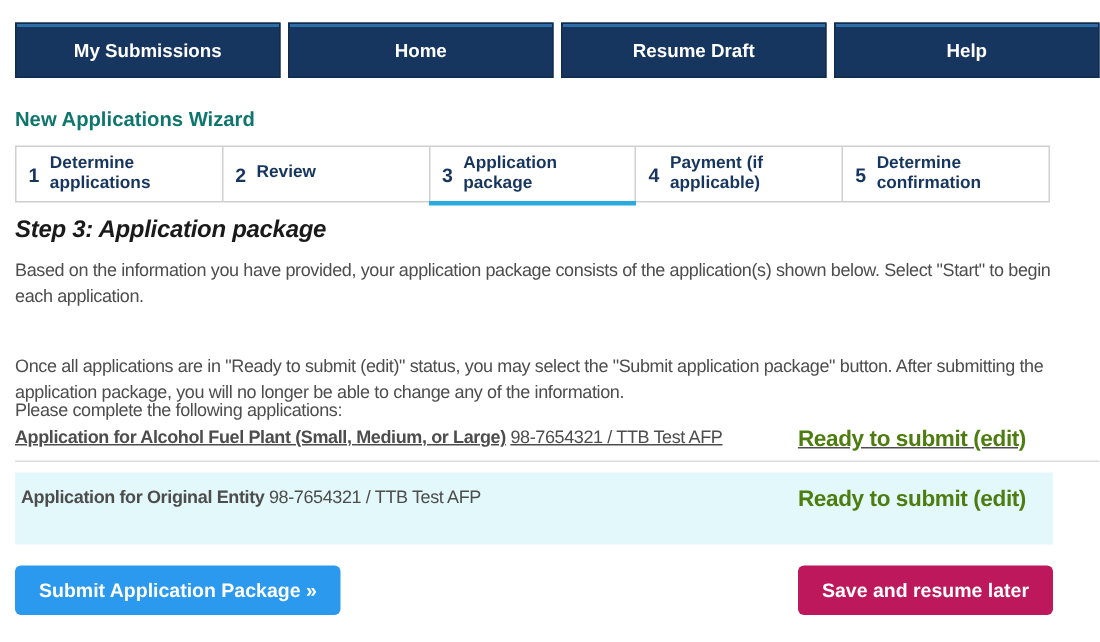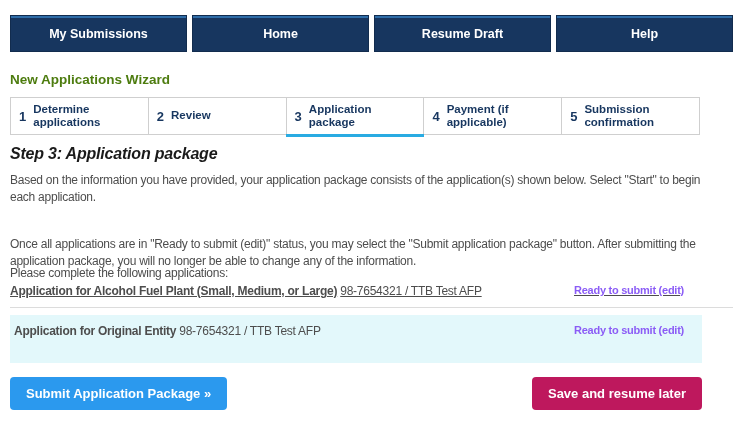--- a/index.html
+++ b/index.html
@@ -23,21 +23,21 @@
     box-shadow: inset 0 2px 0 #2f6da8;
     color: #ffffff;
     font-size: 12.5px; font-weight: bold;
     display: flex; align-items: center; justify-content: center;
     cursor: pointer;
   }
 
   
   .wizard-title {
     position: absolute; top: 72px; left: 10px;
-    font-size: 13.5px; font-weight: bold; color: #4d7c0f;
+    font-size: 13.5px; font-weight: bold; color: #0f766e;
   }
 
   
   .tabs {
     position: absolute; top: 97px; left: 10px; width: 690px; height: 38px;
     border: 1px solid #cfcfcf; background: #ffffff;
     display: flex;
   }
   .tab {
     flex: 1; position: relative;
@@ -82,21 +82,21 @@
   }
   .app-row-1 { top: 284px; padding-right: 18px; text-decoration: underline; }
   .app-row-2 {
     top: 315px; height: 48px;
     background: #e3f8fb;
     padding: 9px 18px 0 4px;
   }
   .app-name { font-weight: bold; }
   .app-detail { margin-left: 3px; }
   .status-link {
-    color: #8b5cf6; font-size: 11px; font-weight: bold;
+    color: #4d7c0f; font-size: 15px; font-weight: bold;
     text-decoration: none; cursor: pointer; white-space: nowrap;
   }
 
   .row-divider {
     position: absolute; top: 307px; left: 10px; right: 0;
     height: 1px; background: #dcdcdc;
   }
 
   
   .footer-buttons {
@@ -136,21 +136,21 @@
   <div class="tab active">
     <span class="tab-num">3</span>
     <span class="tab-label">Application package</span>
   </div>
   <div class="tab">
     <span class="tab-num">4</span>
     <span class="tab-label">Payment (if applicable)</span>
   </div>
   <div class="tab">
     <span class="tab-num">5</span>
-    <span class="tab-label">Submission confirmation</span>
+    <span class="tab-label">Determine confirmation</span>
   </div>
 </div>
 
 <div class="step-heading">Step 3: Application package</div>
 
 <div class="para para-1">Based on the information you have provided, your application package consists of the application(s) shown below. Select "Start" to begin each application.</div>
 <div class="para para-2">Once all applications are in "Ready to submit (edit)" status, you may select the "Submit application package" button.  After submitting the application package, you will no longer be able to change any of the information.</div>
 
 <div class="apps-intro">Please complete the following applications:</div>
 

